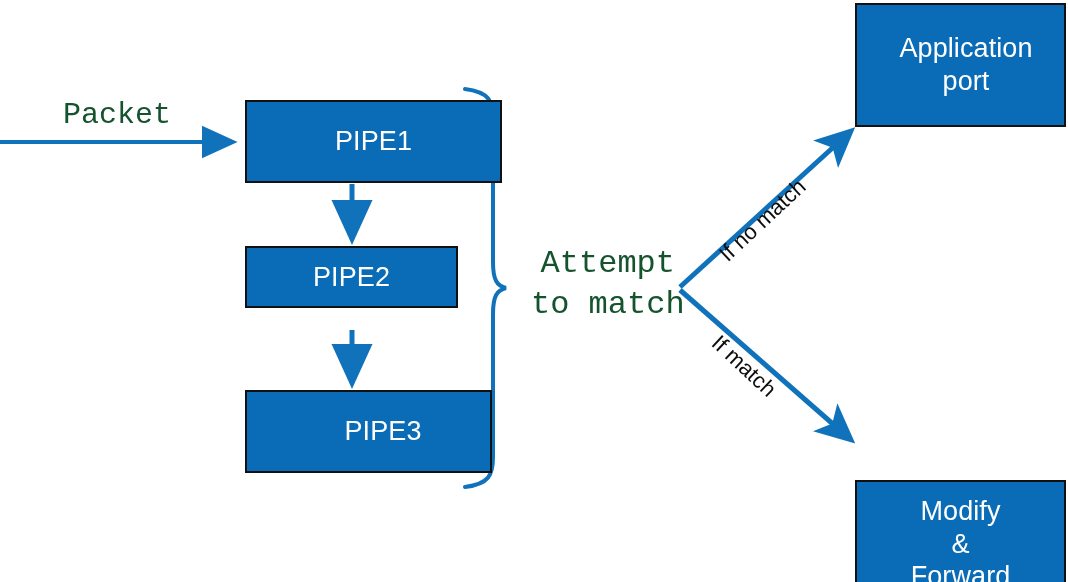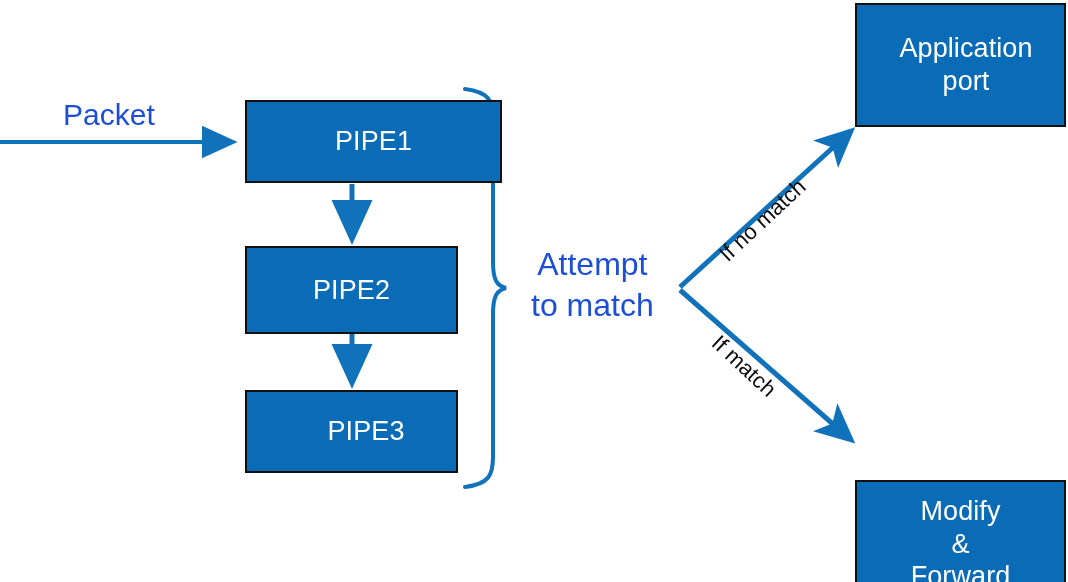--- a/index.html
+++ b/index.html
@@ -34,29 +34,29 @@
     justify-content: center;
     text-align: center;
     color: #ffffff;
     font-size: 27px;
     line-height: 1.22;
     font-family: "Liberation Sans", sans-serif;
     white-space: pre-line;
     letter-spacing: 0.1px;
   }
   #node-pipe1 { left: 245px; top: 100px; width: 257px; height: 83px; }
-  #node-pipe2 { left: 245px; top: 246px; width: 213px; height: 88px; }
-  #node-pipe3 { left: 245px; top: 390px; width: 213px; height: 83px; padding-left: 29px; }
+  #node-pipe2 { left: 245px; top: 246px; width: 213px; height: 62px; }
+  #node-pipe3 { left: 245px; top: 390px; width: 247px; height: 83px; padding-left: 29px; }
   #node-application-port { left: 855px; top: 3px;  width: 211px; height: 124px; padding-left: 11px; }
   #node-modify-forward   { left: 855px; top: 444px; width: 211px; height: 128px; margin-top: 36px; }
 
   .plain-label {
     position: absolute;
-    color: #1d4ed8;
-    font-family: Liberation Sans, sans-serif;
+    color: #14532d;
+    font-family: Liberation Mono, monospace;
     font-size: 30px;
     line-height: 1.28;
     white-space: pre-line;
   }
   #label-packet {
     left: 63px;
     top: 96px;
     font-size: 30px;
   }
   #label-attempt-to-match {

